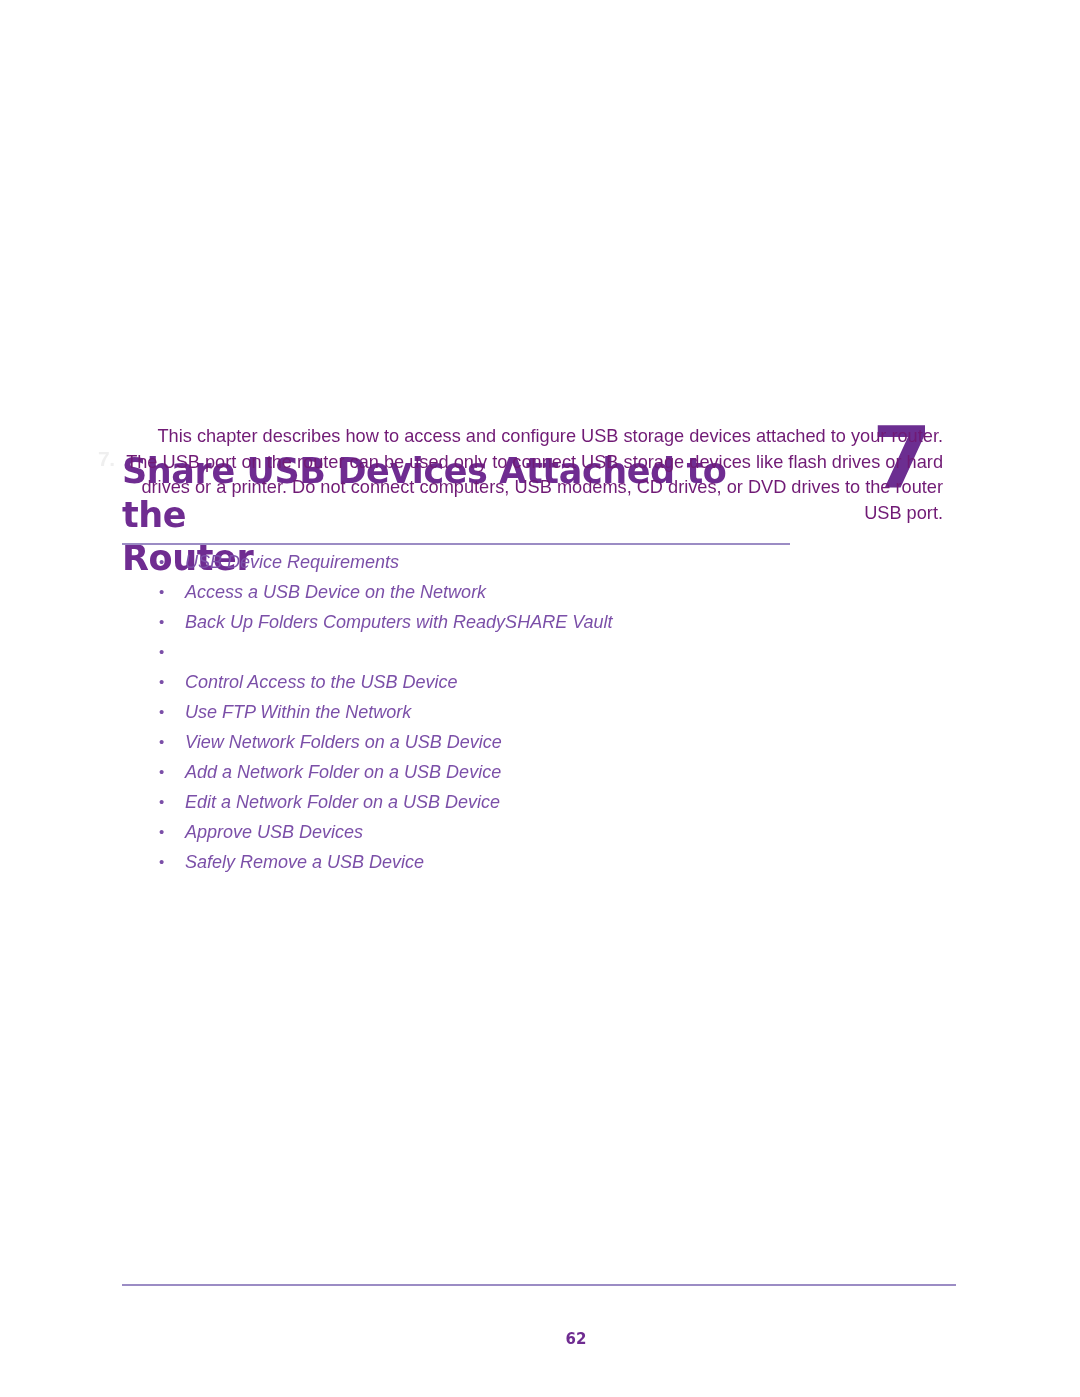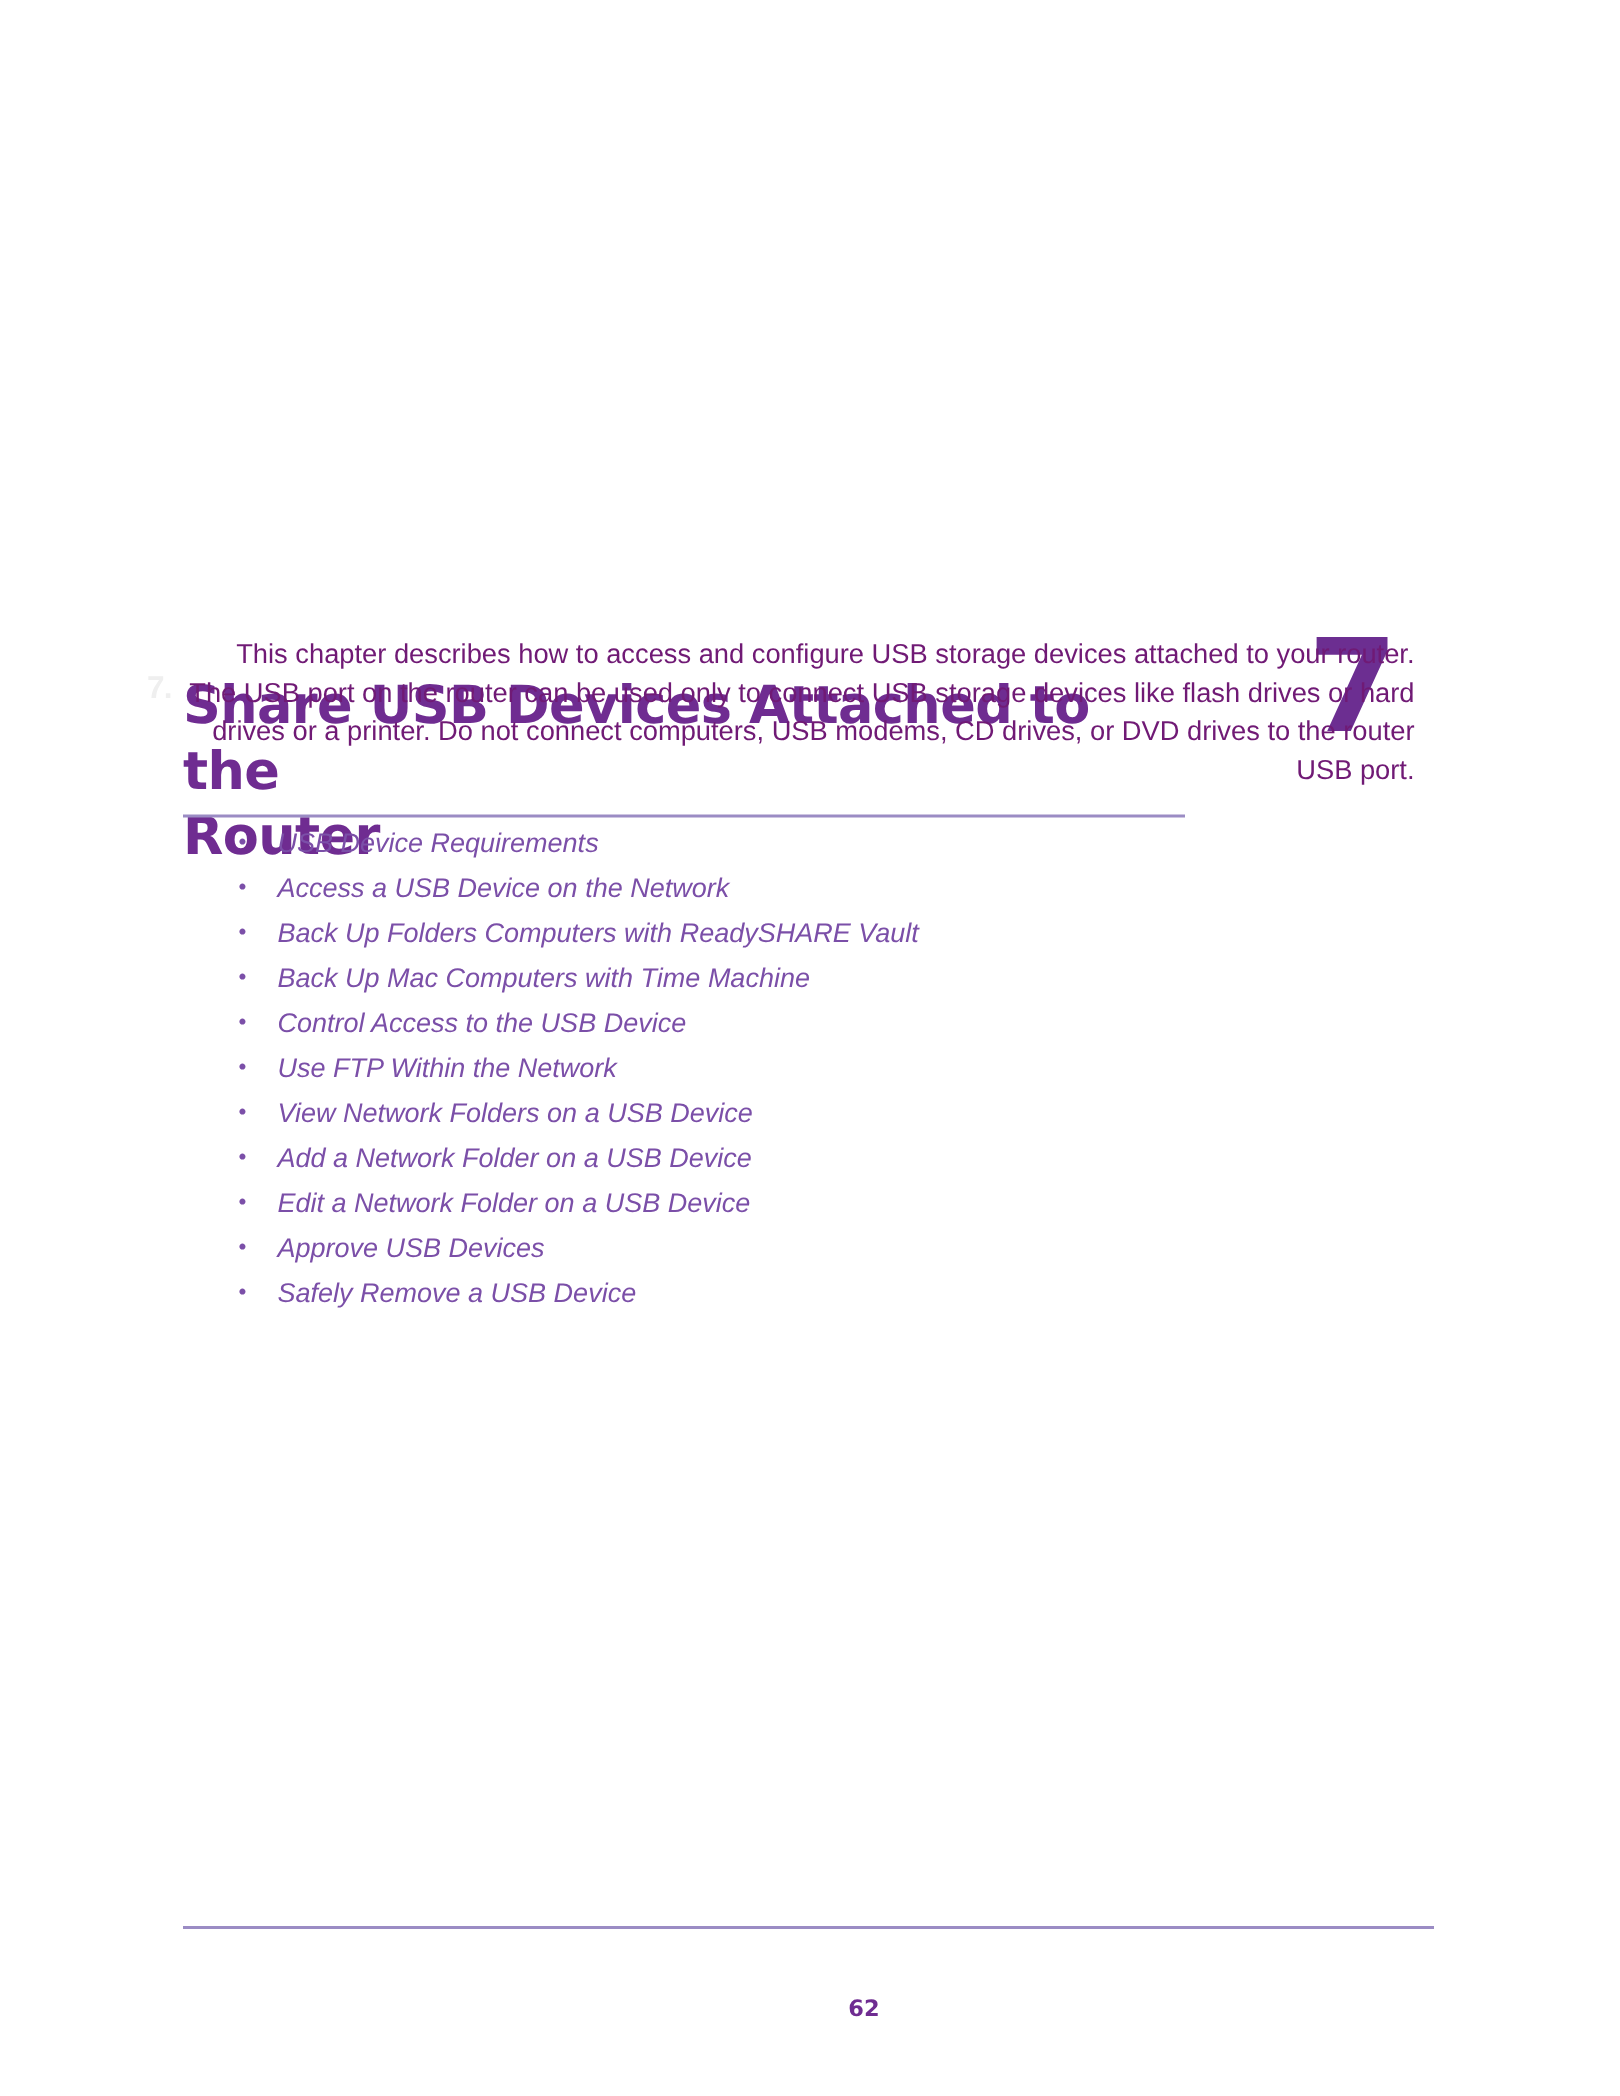--- a/index.html
+++ b/index.html
@@ -206,21 +206,20 @@
     <li>
       <span class="bullet">•</span>
       <a class="section-link" href="#">Access a USB Device on the Network</a>
     </li>
     <li>
       <span class="bullet">•</span>
       <a class="section-link" href="#">Back Up Folders Computers with ReadySHARE Vault</a>
     </li>
     <li>
       <span class="bullet">•</span>
-      <a class="section-link" href="#">Back Up Mac Computers with Time Machine</a>
     </li>
     <li>
       <span class="bullet">•</span>
       <a class="section-link" href="#">Control Access to the USB Device</a>
     </li>
     <li>
       <span class="bullet">•</span>
       <a class="section-link" href="#">Use FTP Within the Network</a>
     </li>
     <li>

